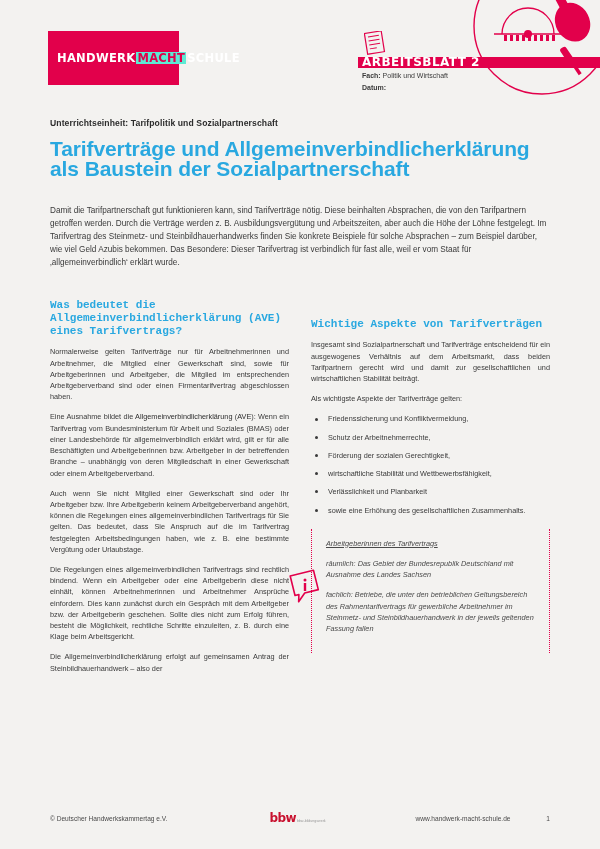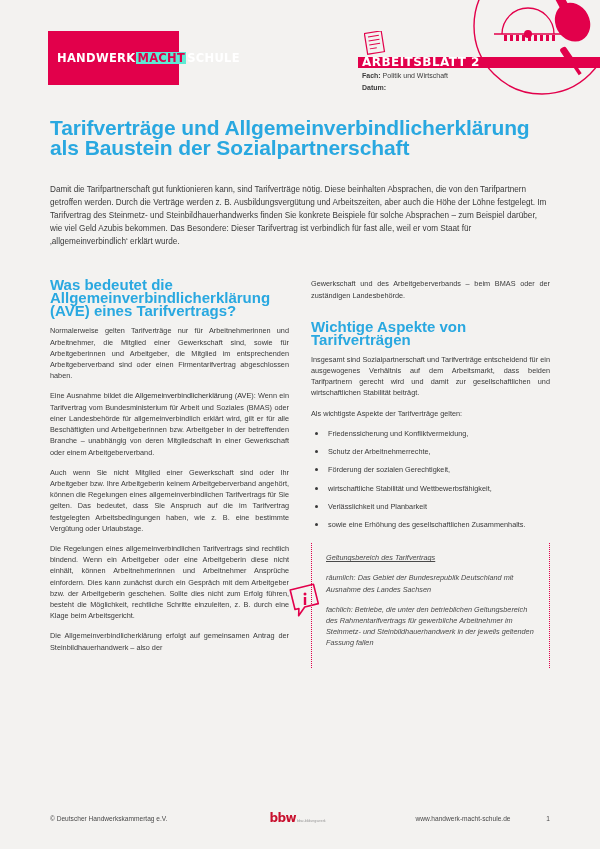--- a/index.html
+++ b/index.html
@@ -136,25 +136,26 @@
   }
 
   
   .cols {
     display: flex;
     gap: 22px;
   }
   .col { width: 239px; }
 
   .sec-head {
-    font-size: 15px;
+    font-size: 11px;
     font-weight: bold;
     color: #29a8e0;
     line-height: 13px;
     margin: 0 0 8px 0;
+    font-family: Liberation Mono, monospace;
   }
   .col p {
     font-size: 7.3px;
     color: #3a3a3a;
     line-height: 11.2px;
     margin: 0 0 9px 0;
     text-align: justify;
   }
   .col p b { font-weight: normal; color: #2d2d2d; }
 
@@ -327,59 +328,59 @@
         <b>Fach:</b><span> Politik und Wirtschaft</span>
       </div>
       <div>
         <b>Datum:</b>
       </div>
     </div>
   </div>
 
   <div class="content">
 
+    <p class="eyebrow">Unterrichtseinheit: Tarifpolitik und Sozialpartnerschaft</p>
     <h1 class="main-title">Tarifverträge und Allgemeinverbindlicherklärung als Baustein der Sozialpartnerschaft</h1>
     <p class="intro">Damit die Tarifpartnerschaft gut funktionieren kann, sind Tarifverträge nötig. Diese beinhalten Absprachen, die von den Tarifpartnern getroffen werden. Durch die Verträge werden z. B. Ausbildungsvergütung und Arbeitszeiten, aber auch die Höhe der Löhne festgelegt. Im Tarifvertrag des Steinmetz- und Steinbildhauerhandwerks finden Sie konkrete Beispiele für solche Absprachen – zum Beispiel darüber, wie viel Geld Azubis bekommen. Das Besondere: Dieser Tarifvertrag ist verbindlich für fast alle, weil er vom Staat für ‚allgemeinverbindlich‘ erklärt wurde.</p>
 
     <div class="cols">
 
       <div class="col">
         <h2 class="sec-head">Was bedeutet die Allgemeinverbindlicherklärung (AVE) eines Tarifvertrags?</h2>
         <p>Normalerweise gelten Tarifverträge nur für Arbeitnehmerinnen und Arbeitnehmer, die Mitglied einer Gewerkschaft sind, sowie für Arbeitgeberinnen und Arbeitgeber, die Mitglied im entsprechenden Arbeitgeberverband sind oder einen Firmentarifvertrag abgeschlossen haben.</p>
 
         <p><span>Eine Ausnahme bildet die </span><b>Allgemeinverbindlicherklärung</b><span> (</span><b>AVE</b><span>): Wenn ein Tarifvertrag vom Bundesministerium für Arbeit und Soziales (BMAS) oder einer Landesbehörde für allgemeinverbindlich erklärt wird, gilt er für alle Beschäftigten und Arbeitgeberinnen bzw. Arbeitgeber in der betreffenden Branche – unabhängig von deren Mitgliedschaft in einer Gewerkschaft oder einem Arbeitgeberverband.</span></p>
 
         <p>Auch wenn Sie nicht Mitglied einer Gewerkschaft sind oder Ihr Arbeitgeber bzw. Ihre Arbeitgeberin keinem Arbeitgeberverband angehört, können die Regelungen eines allgemeinverbindlichen Tarifvertrags für Sie gelten. Das bedeutet, dass Sie Anspruch auf die im Tarifvertrag festgelegten Arbeitsbedingungen haben, wie z. B. eine bestimmte Vergütung oder Urlaubstage.</p>
         <p>Die Regelungen eines allgemeinverbindlichen Tarifvertrags sind rechtlich bindend. Wenn ein Arbeitgeber oder eine Arbeitgeberin diese nicht einhält, können Arbeitnehmerinnen und Arbeitnehmer Ansprüche einfordern. Dies kann zunächst durch ein Gespräch mit dem Arbeitgeber bzw. der Arbeitgeberin geschehen. Sollte dies nicht zum Erfolg führen, besteht die Möglichkeit, rechtliche Schritte einzuleiten, z. B. durch eine Klage beim Arbeitsgericht.</p>
         <p>Die Allgemeinverbindlicherklärung erfolgt auf gemeinsamen Antrag der Steinbildhauerhandwerk – also der</p>
       </div>
 
       <div class="col">
-        <p>Gewerkschaft und des Arbeitgeberverbands – beim BMAS oder der zuständigen Landesbehörde.</p>
 
         <h2 class="sec-head" style="margin-top:19px">Wichtige Aspekte von Tarifverträgen</h2>
         <p>Insgesamt sind Sozialpartnerschaft und Tarifverträge entscheidend für ein ausgewogenes Verhältnis auf dem Arbeitsmarkt, dass beiden Tarifpartnern gerecht wird und damit zur gesellschaftlichen und wirtschaftlichen Stabilität beiträgt.</p>
         <p>Als wichtigste Aspekte der Tarifverträge gelten:</p>
 
         <ul class="aspects">
           <li>Friedenssicherung und Konfliktvermeidung,</li>
           <li>Schutz der Arbeitnehmerrechte,</li>
           <li>Förderung der sozialen Gerechtigkeit,</li>
           <li>wirtschaftliche Stabilität und Wettbewerbsfähigkeit,</li>
           <li>Verlässlichkeit und Planbarkeit</li>
           <li>sowie eine Erhöhung des gesellschaftlichen Zusammenhalts.</li>
         </ul>
 
         <div class="infobox">
           <svg class="info-bubble" viewBox="0 0 34 34">
             <path d="M6 4 H30 V24 H16 L8 31 L10 24 H6 Z" fill="none" stroke="#e2004b" stroke-width="1.6" stroke-linejoin="round" transform="rotate(-14 17 17)"></path>
             <circle cx="18" cy="11" r="1.5" fill="#e2004b"></circle>
             <rect x="16.8" y="14" width="2.4" height="8" fill="#e2004b"></rect>
           </svg>
-          <p class="info-title">Geltungsbereich des Tarifvertrags</p>
+          <p class="info-title">Arbeitgeberinnen des Tarifvertrags</p>
           <p>räumlich: Das Gebiet der Bundesrepublik Deutschland mit Ausnahme des Landes Sachsen</p>
           <p>fachlich: Betriebe, die unter den betrieblichen Geltungsbereich des Rahmentarifvertrags für gewerbliche Arbeitnehmer im Steinmetz- und Steinbildhauerhandwerk in der jeweils geltenden Fassung fallen</p>
         </div>
       </div>
 
     </div>
   </div>
 
   <div class="footer">
     <div class="f-left">© Deutscher Handwerkskammertag e.V.</div>

